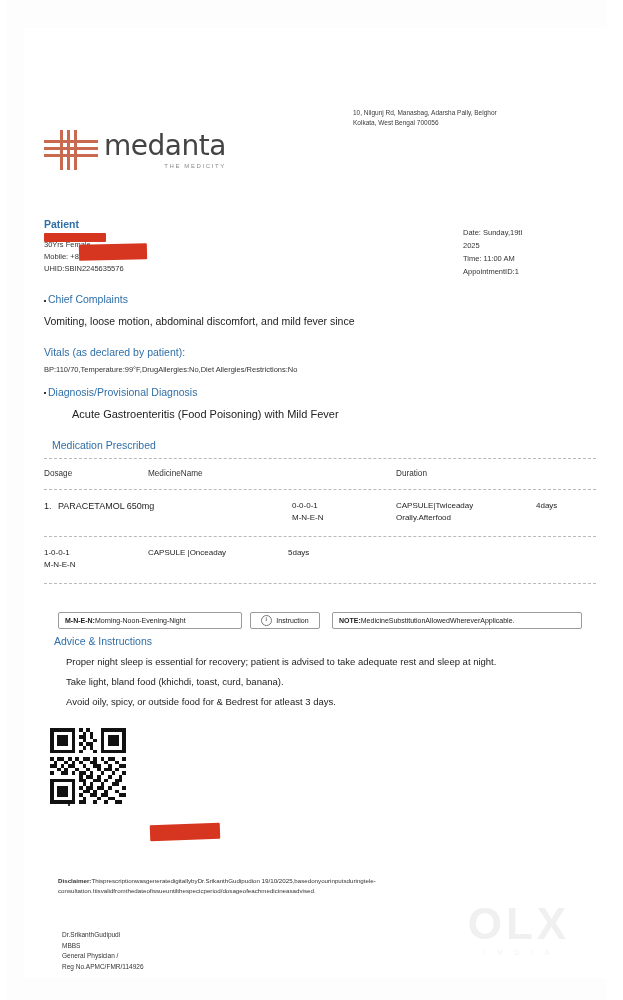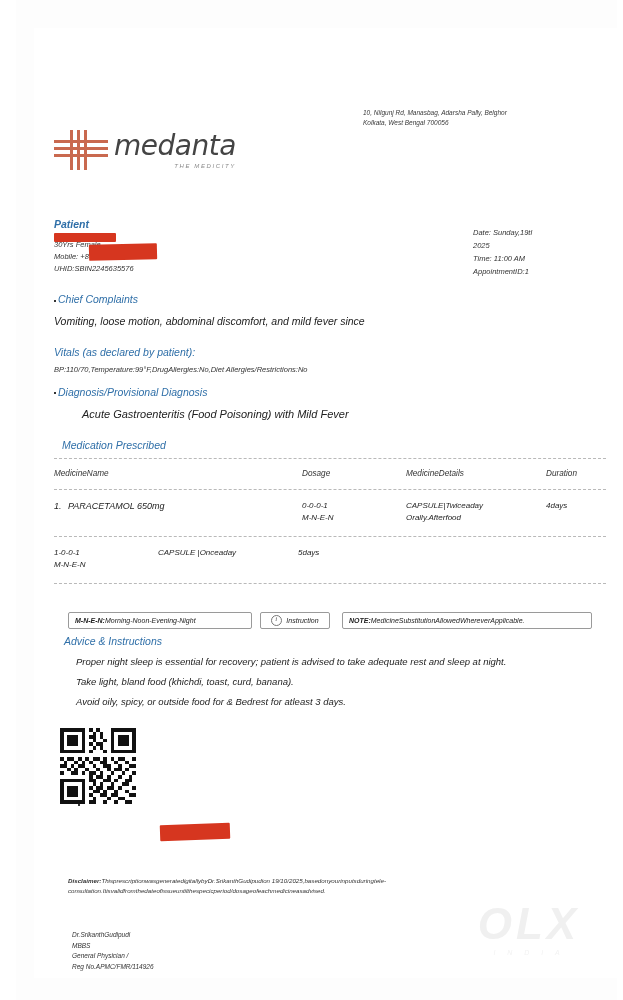--- a/index.html
+++ b/index.html
@@ -10,25 +10,24 @@
   body {
     width: 623px;
     height: 1000px;
     font-family: "Liberation Sans", sans-serif;
     color: #222;
     position: relative;
     overflow: hidden;
   }
   .page {
     position: absolute;
-    left: 16px; top: 0;
+    left: 6px; top: 0;
     width: 601px;
     height: 1000px;
     background: #fdfdfd;
-    font-style: italic;
   }
   .sheet {
     position: absolute;
     left: 18px;
     top: 28px;
     width: 587px;
     height: 950px;
     background: #ffffff;
   }
 
@@ -303,23 +302,22 @@
     <div class="small-text" style="left:20px; top:337px;">BP:110/70,Temperature:99°F,DrugAllergies:No,Diet Allergies/Restrictions:No</div>
 
     <div class="dot" style="left:20px; top:364px;"></div>
     <div class="sec-head" style="left:24px; top:358px;">Diagnosis/Provisional Diagnosis</div>
     <div class="body-text" style="left:20px; top:380px; font-size:11px;margin-left:28px;">Acute Gastroenteritis (Food Poisoning) with Mild Fever</div>
 
     <div class="sec-head" style="left:28px; top:411px; font-size:10.5px;">Medication Prescribed</div>
 
     <div class="med-table">
       <div class="mt-row mt-head">
+        <div class="c c2">Dosage</div>
         <div class="c c1">MedicineName</div>
-        <div class="c c2">Dosage</div>
-        <div class="c c3">MedicineDetails</div>
         <div class="c c4">Duration</div>
       </div>
 
       <div class="mt-row">
         <div class="c c1" style="font-size:9px;">
           <span class="mt-idx">1.</span><span>PARACETAMOL 650mg</span>
         </div>
         <div class="c c2">
           <div>0-0-0-1</div>
           <div>M-N-E-N</div>

